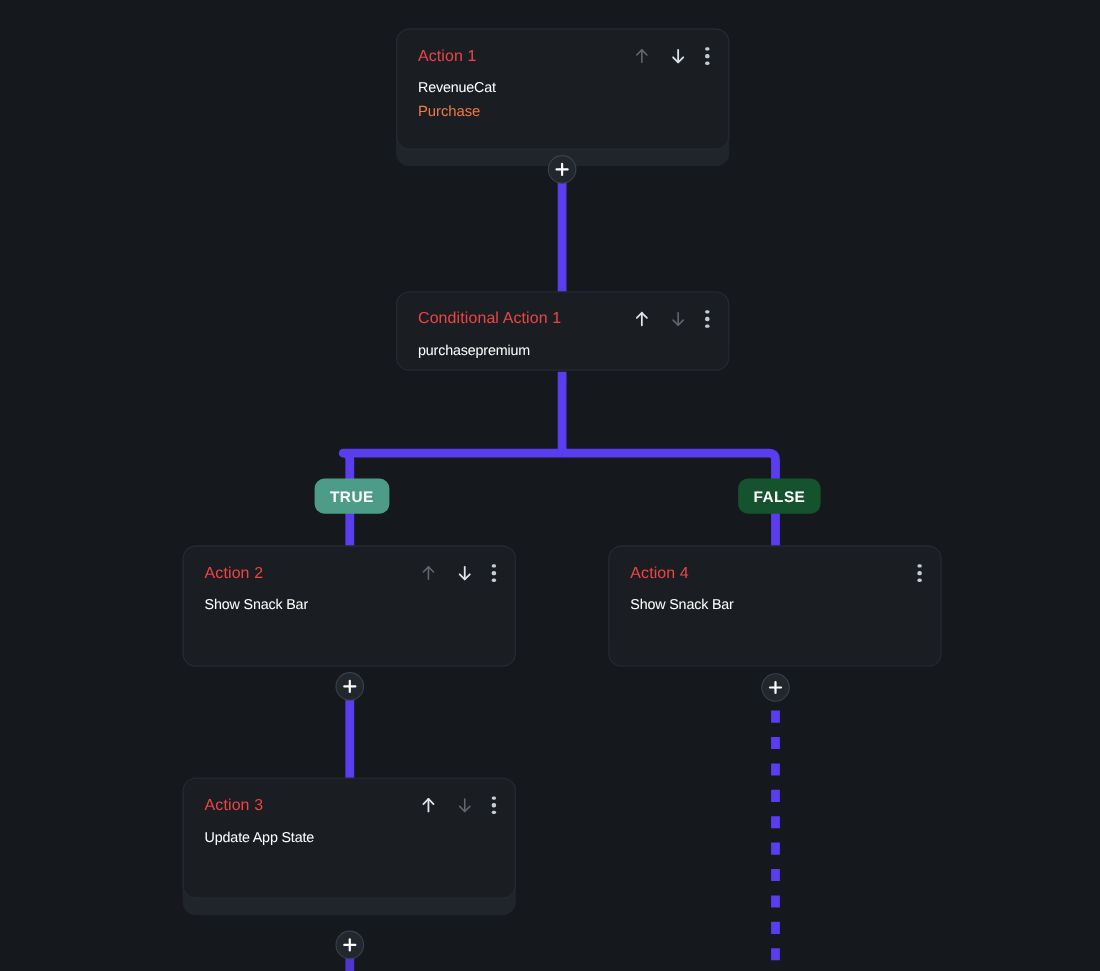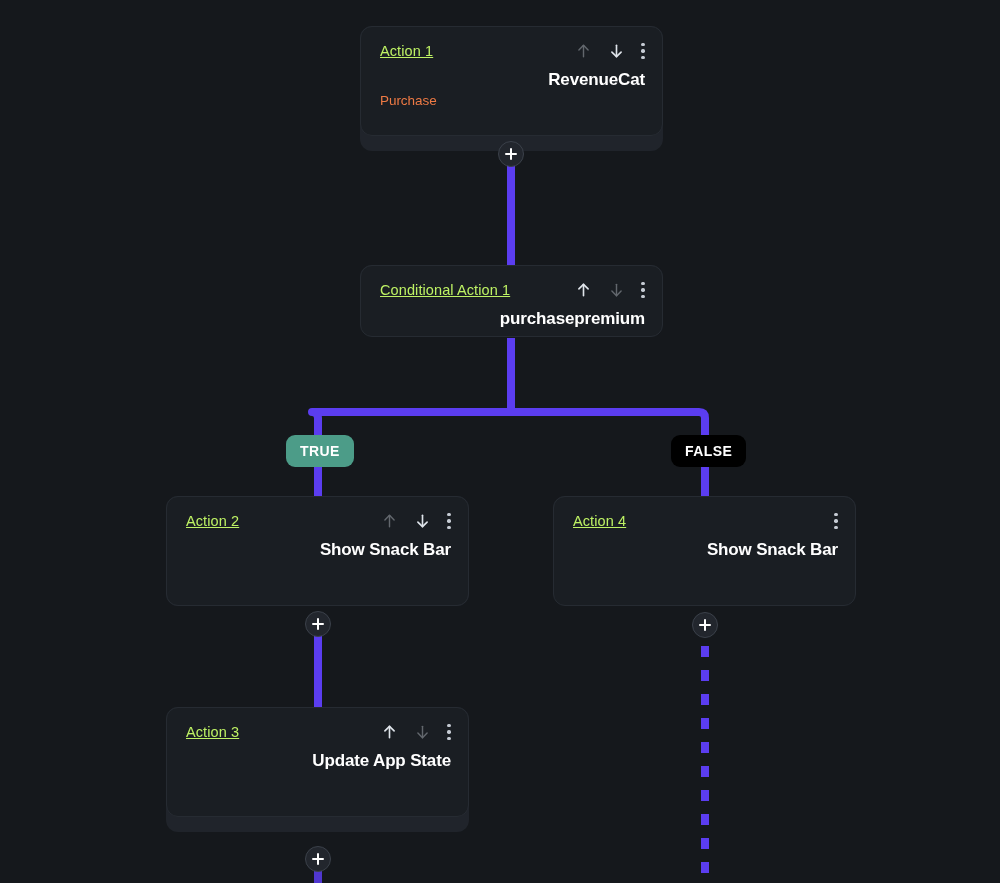--- a/index.html
+++ b/index.html
@@ -62,25 +62,24 @@
     height: 72px;
   }
 
   .card-head {
     display: flex;
     align-items: flex-start;
     justify-content: space-between;
   }
   .card-label {
     font-size: 14.5px;
-    color: #bef264;
+    color: #ef4444;
     letter-spacing: .1px;
     line-height: 17px;
     font-weight: 400;
-    text-decoration: underline;
   }
   .card-icons {
     display: flex;
     align-items: center;
     gap: 16px;
     margin-top: -1px;
   }
   .ic {
     width: 17px;
     height: 18px;
@@ -100,26 +99,25 @@
   .ic.dots i {
     display: block;
     width: 3.4px;
     height: 3.4px;
     border-radius: 50%;
     background: #c6ccd4;
   }
 
   .card-title {
     margin-top: 9px;
-    font-size: 17px;
-    font-weight: 700;
+    font-size: 13px;
+    font-weight: 400;
     color: #ffffff;
     letter-spacing: -.15px;
     line-height: 21px;
-    text-align: right;
   }
   .card-sub {
     margin-top: 3px;
     font-size: 13.5px;
     font-weight: 400;
     color: #ee7a44;
     letter-spacing: -.05px;
     line-height: 16px;
   }
 
@@ -157,21 +155,21 @@
     align-items: center;
     justify-content: center;
     font-size: 14px;
     font-weight: 700;
     letter-spacing: .4px;
     color: #ffffff;
     z-index: 5;
     cursor: pointer;
   }
   .badge.true  { background: #4c9c88; }
-  .badge.false { background: #000000; }
+  .badge.false { background: #14532d; }
 </style>
 </head>
 <body>
 
 <div id="canvas">
 
   <svg id="wires" viewBox="0 0 1000 883" width="1000" height="883" aria-hidden="true">
 
     <line x1="511" y1="150" x2="511" y2="268" stroke="#5b3df0" stroke-width="8"></line>
 

